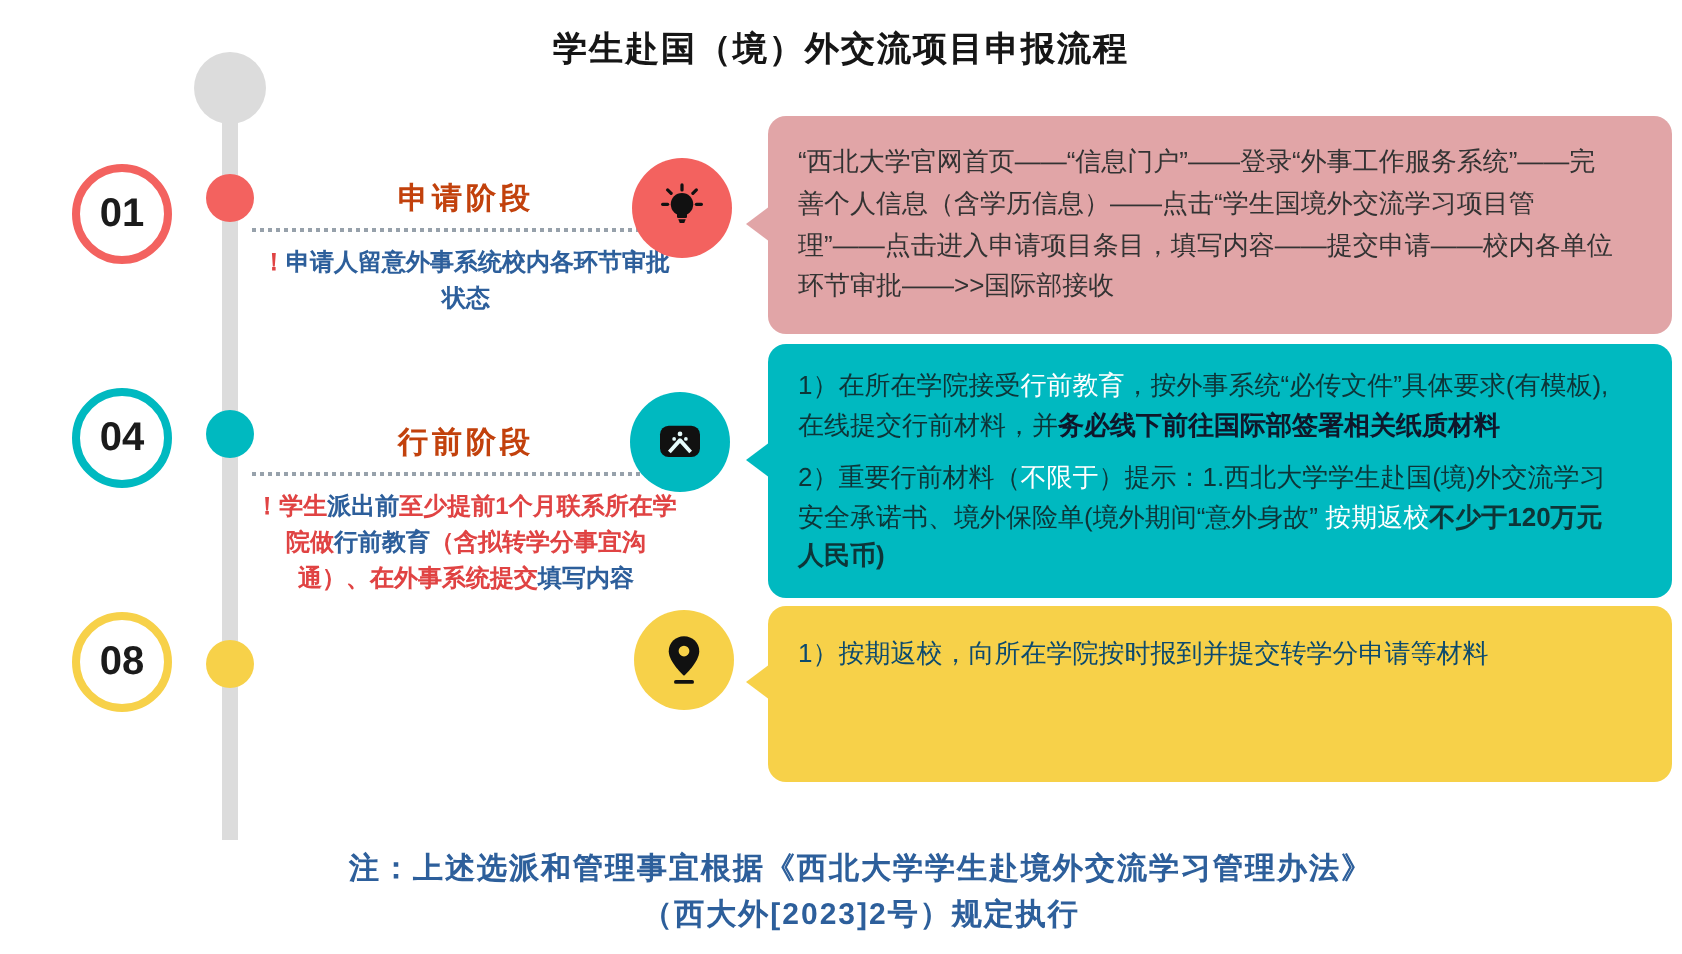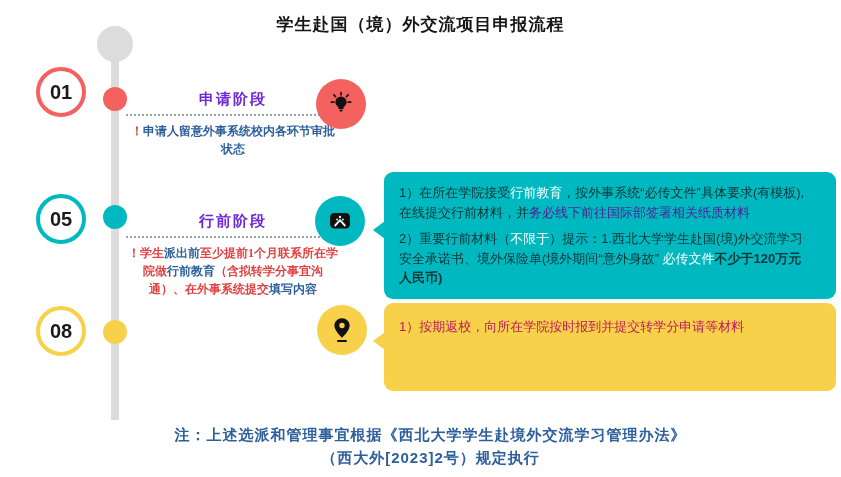--- a/index.html
+++ b/index.html
@@ -13,60 +13,60 @@
   }
   
   .timeline{position:absolute;left:111px;top:44px;width:8px;height:376px;background:var(--timeline-gray);}
   .timeline-cap{position:absolute;left:97px;top:26px;width:36px;height:36px;border-radius:50%;background:var(--timeline-gray);}
   
   .num-circle{
     position:absolute;width:50px;height:50px;border-radius:50%;background:#fff;
     border:4px solid;display:flex;align-items:center;justify-content:center;
     font-weight:bold;font-size:20px;color:#1b1b1b;box-sizing:border-box;
   }
-  .n1{left:36px;top:67px;border-color:var(--coral);}
+  .n1{left:36px;top:82px;border-color:var(--coral);}
   .n2{left:36px;top:194px;border-color:var(--teal);}
   .n3{left:36px;top:306px;border-color:var(--yellow);}
   
   .dot{position:absolute;width:24px;height:24px;border-radius:50%;}
   .d1{left:103px;top:87px;background:var(--coral);}
   .d2{left:103px;top:205px;background:var(--teal);}
   .d3{left:103px;top:320px;background:var(--yellow);}
   
   .label-block{position:absolute;left:126px;width:214px;text-align:center;}
   .lb1{top:90px;}.lb2{top:212px;}.lb3{top:321px;}
-  .stage-label{font-size:15px;font-weight:bold;color:#6d28d9;padding-bottom:5px;border-bottom:2px dotted #97a1ab;letter-spacing:2px;}
-  .warning{margin-top:6px;font-size:12px;font-weight:bold;line-height:1.5;font-family:Liberation Serif, serif;}
+  .stage-label{font-size:15px;font-weight:bold;color:#c2410c;padding-bottom:5px;border-bottom:2px dotted #97a1ab;letter-spacing:2px;}
+  .warning{margin-top:6px;font-size:12px;font-weight:bold;line-height:1.5;}
   
   .icon-circle{position:absolute;width:50px;height:50px;border-radius:50%;display:flex;align-items:center;justify-content:center;}
   .i1{left:316px;top:79px;background:var(--coral);}
   .i2{left:315px;top:196px;background:var(--teal);}
   .i3{left:317px;top:305px;background:var(--yellow);}
   .icon-circle svg{display:block;}
   
   .box{
     position:absolute;left:384px;width:452px;border-radius:9px;
     box-sizing:border-box;font-size:13px;line-height:1.6;
   }
   .b1{top:58px;min-height:106px;background:var(--pink-box);color:#333333;padding:13px 26px 13px 15px;}
   .b2{top:172px;min-height:120px;background:var(--teal);color:#0d3538;padding:11px 26px 11px 15px;line-height:1.5;}
-  .b3{top:303px;min-height:88px;background:var(--yellow);color:#be185d;padding:14px 26px 14px 15px;}
+  .b3{top:303px;min-height:88px;background:var(--yellow);color:#0c4a6e;padding:14px 26px 14px 15px;}
   .b2 .para{margin-bottom:7px;}
   .b2 .para:last-child{margin-bottom:0;}
   .b3 .para{margin-bottom:13px;}
   .b3 .para:last-child{margin-bottom:0;}
   .tail{position:absolute;left:-11px;width:0;height:0;border-top:9px solid transparent;border-bottom:9px solid transparent;}
   .b1 .tail{top:45px;border-right:12px solid var(--pink-box);}
   .b2 .tail{top:49px;border-right:12px solid var(--teal);}
   .b3 .tail{top:29px;border-right:12px solid var(--yellow);}
   
   .seg-red{color:var(--red-text);}
   .seg-blue{color:var(--blue-text);}
   .seg-white{color:#ffffff;}
-  .seg-white-bold{color:#4c1d95;font-weight:normal;}
+  .seg-white-bold{color:#0f172a;font-weight:bold;}
   .seg-dark-bold{font-weight:bold;}
   
   .footnote{
     position:absolute;top:424px;left:0;right:0;text-align:center;
     font-size:15px;font-weight:bold;color:var(--blue-text);line-height:1.5;letter-spacing:1px;margin-left:20px;
   }
 </style>
 </head>
 <body>
 
@@ -92,42 +92,46 @@
         <g stroke="#111" stroke-width="2.6" stroke-linecap="round">
           <line x1="24" y1="5.5" x2="24" y2="9.5"></line>
           <line x1="12.5" y1="9.5" x2="15.3" y2="12.3"></line>
           <line x1="35.5" y1="9.5" x2="32.7" y2="12.3"></line>
           <line x1="8.5" y1="21" x2="12.5" y2="21"></line>
           <line x1="39.5" y1="21" x2="35.5" y2="21"></line>
         </g>
       </svg>
     </span>
   </div>
+  <div class="box b1">
+    <div class="tail"></div>
+    <div class="para"><span class="seg-dark">“西北大学官网首页——“信息门户”——登录“外事工作服务系统”——完善个人信息（含学历信息）——点击“学生国境外交流学习项目管理”——点击进入申请项目条目，填写内容——提交申请——校内各单位环节审批——&gt;&gt;国际部接收</span></div>
+  </div>
 
-  <div class="num-circle n2">05</div>
+  <div class="num-circle n2">04</div>
   <div class="dot d2"></div>
   <div class="label-block lb2">
     <div class="stage-label">行前阶段</div>
     <div class="warning"><span class="seg-red">！学生</span><span class="seg-blue">派出前</span><span class="seg-red">至少提前1个月联系所在学院做</span><span class="seg-blue">行前教育</span><span class="seg-red">（含拟转学分事宜沟通）、在外事系统提交</span><span class="seg-blue">填写内容</span></div>
   </div>
   <div class="icon-circle i2">
     <span>
       <svg width="30" height="30" viewBox="0 0 48 48">
         <rect x="8" y="11" width="32" height="25" rx="7" fill="#111"></rect>
         <path d="M15.5 32 L24 22.5 L32.5 32" fill="none" stroke="#e6fbfb" stroke-width="3" stroke-linejoin="round"></path>
         <circle cx="24" cy="17.5" r="1.9" fill="#e6fbfb"></circle>
         <circle cx="19.3" cy="21.5" r="1.5" fill="#e6fbfb"></circle>
         <circle cx="28.7" cy="21.5" r="1.5" fill="#e6fbfb"></circle>
       </svg>
     </span>
   </div>
   <div class="box b2">
     <div class="tail"></div>
     <div class="para"><span class="seg-dark">1）在所在学院接受</span><span class="seg-white">行前教育</span><span class="seg-dark">，按外事系统“必传文件”具体要求(有模板),在线提交行前材料，并</span><span class="seg-white-bold">务必线下前往国际部签署相关纸质材料</span></div>
-    <div class="para"><span class="seg-dark">2）重要行前材料（</span><span class="seg-white">不限于</span><span class="seg-dark">）提示：1.西北大学学生赴国(境)外交流学习安全承诺书、境外保险单(境外期间“意外身故” </span><span class="seg-white">必传文件</span><span class="seg-dark-bold">不少于120万元人民币)</span></div>
+    <div class="para"><span class="seg-dark">2）重要行前材料（</span><span class="seg-white">不限于</span><span class="seg-dark">）提示：1.西北大学学生赴国(境)外交流学习安全承诺书、境外保险单(境外期间“意外身故” </span><span class="seg-white">按期返校</span><span class="seg-dark-bold">不少于120万元人民币)</span></div>
   </div>
 
   <div class="num-circle n3">08</div>
   <div class="dot d3"></div>
   <div class="label-block lb3">
   </div>
   <div class="icon-circle i3">
     <span>
       <svg width="30" height="30" viewBox="0 0 48 48">
         <path fill="#111" d="M24 5c-6.8 0-12.2 5.3-12.2 11.9 0 8.8 12.2 19.6 12.2 19.6s12.2-10.8 12.2-19.6C36.2 10.3 30.8 5 24 5z"></path>

